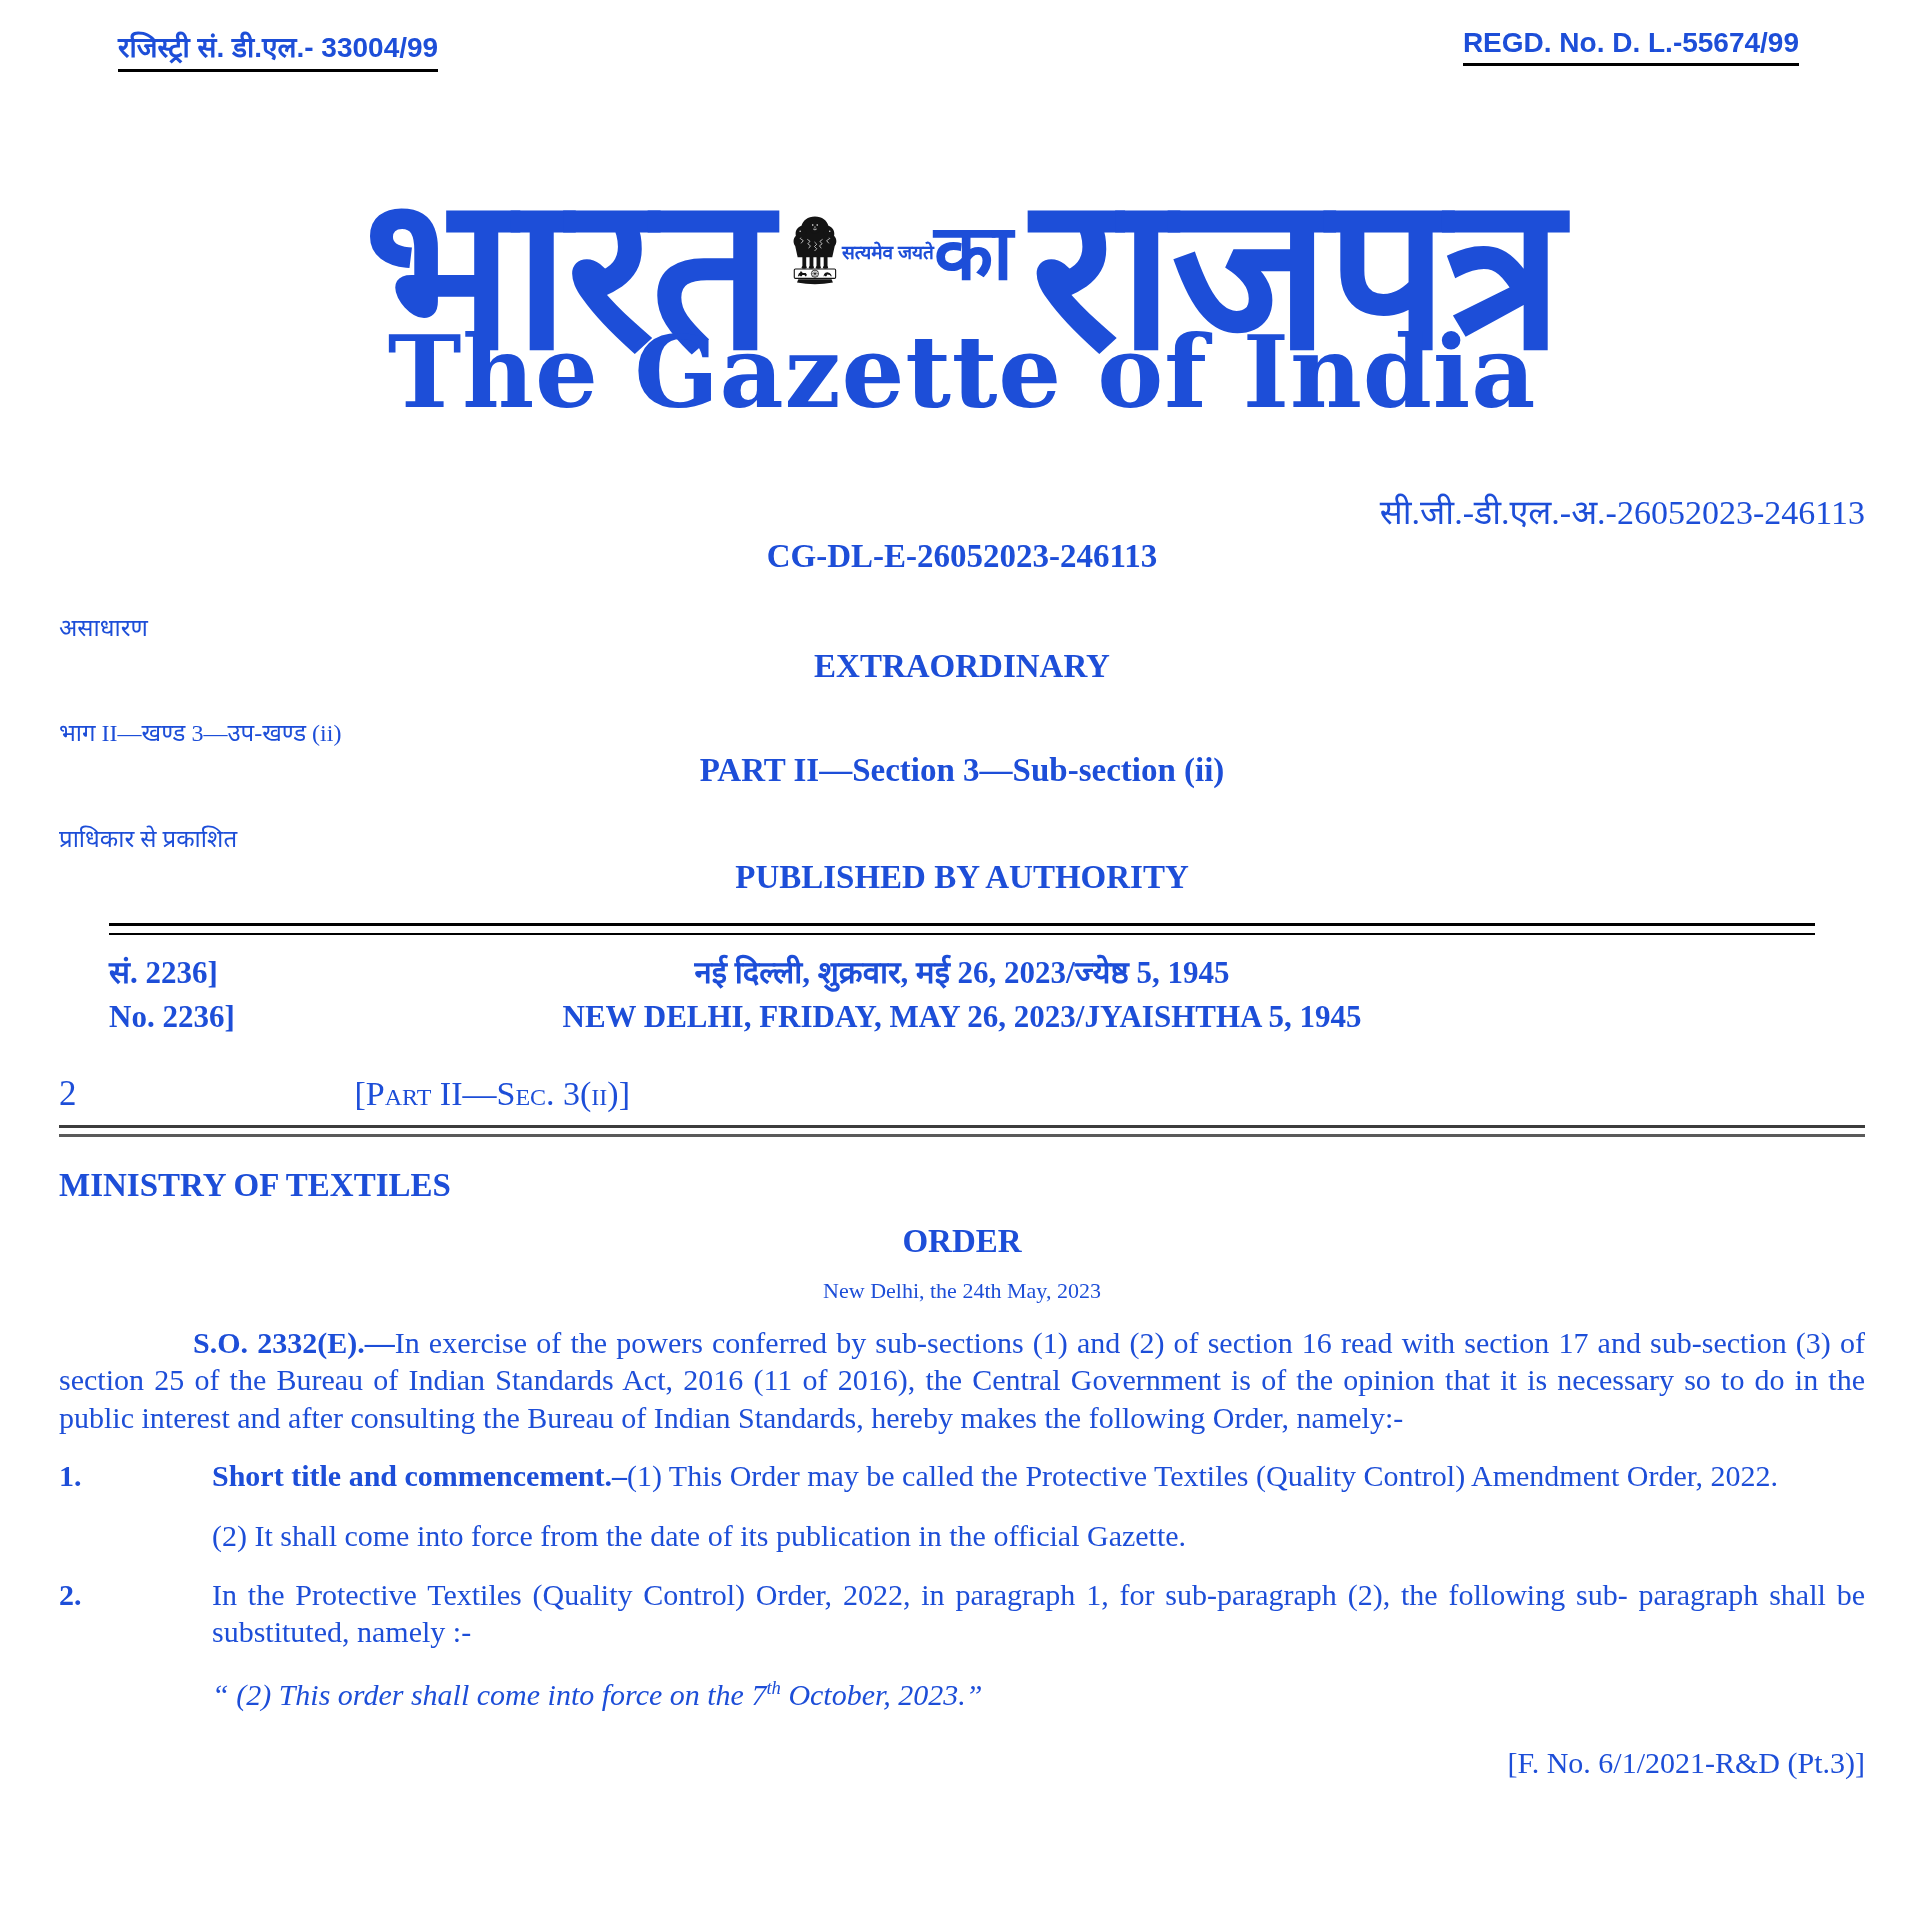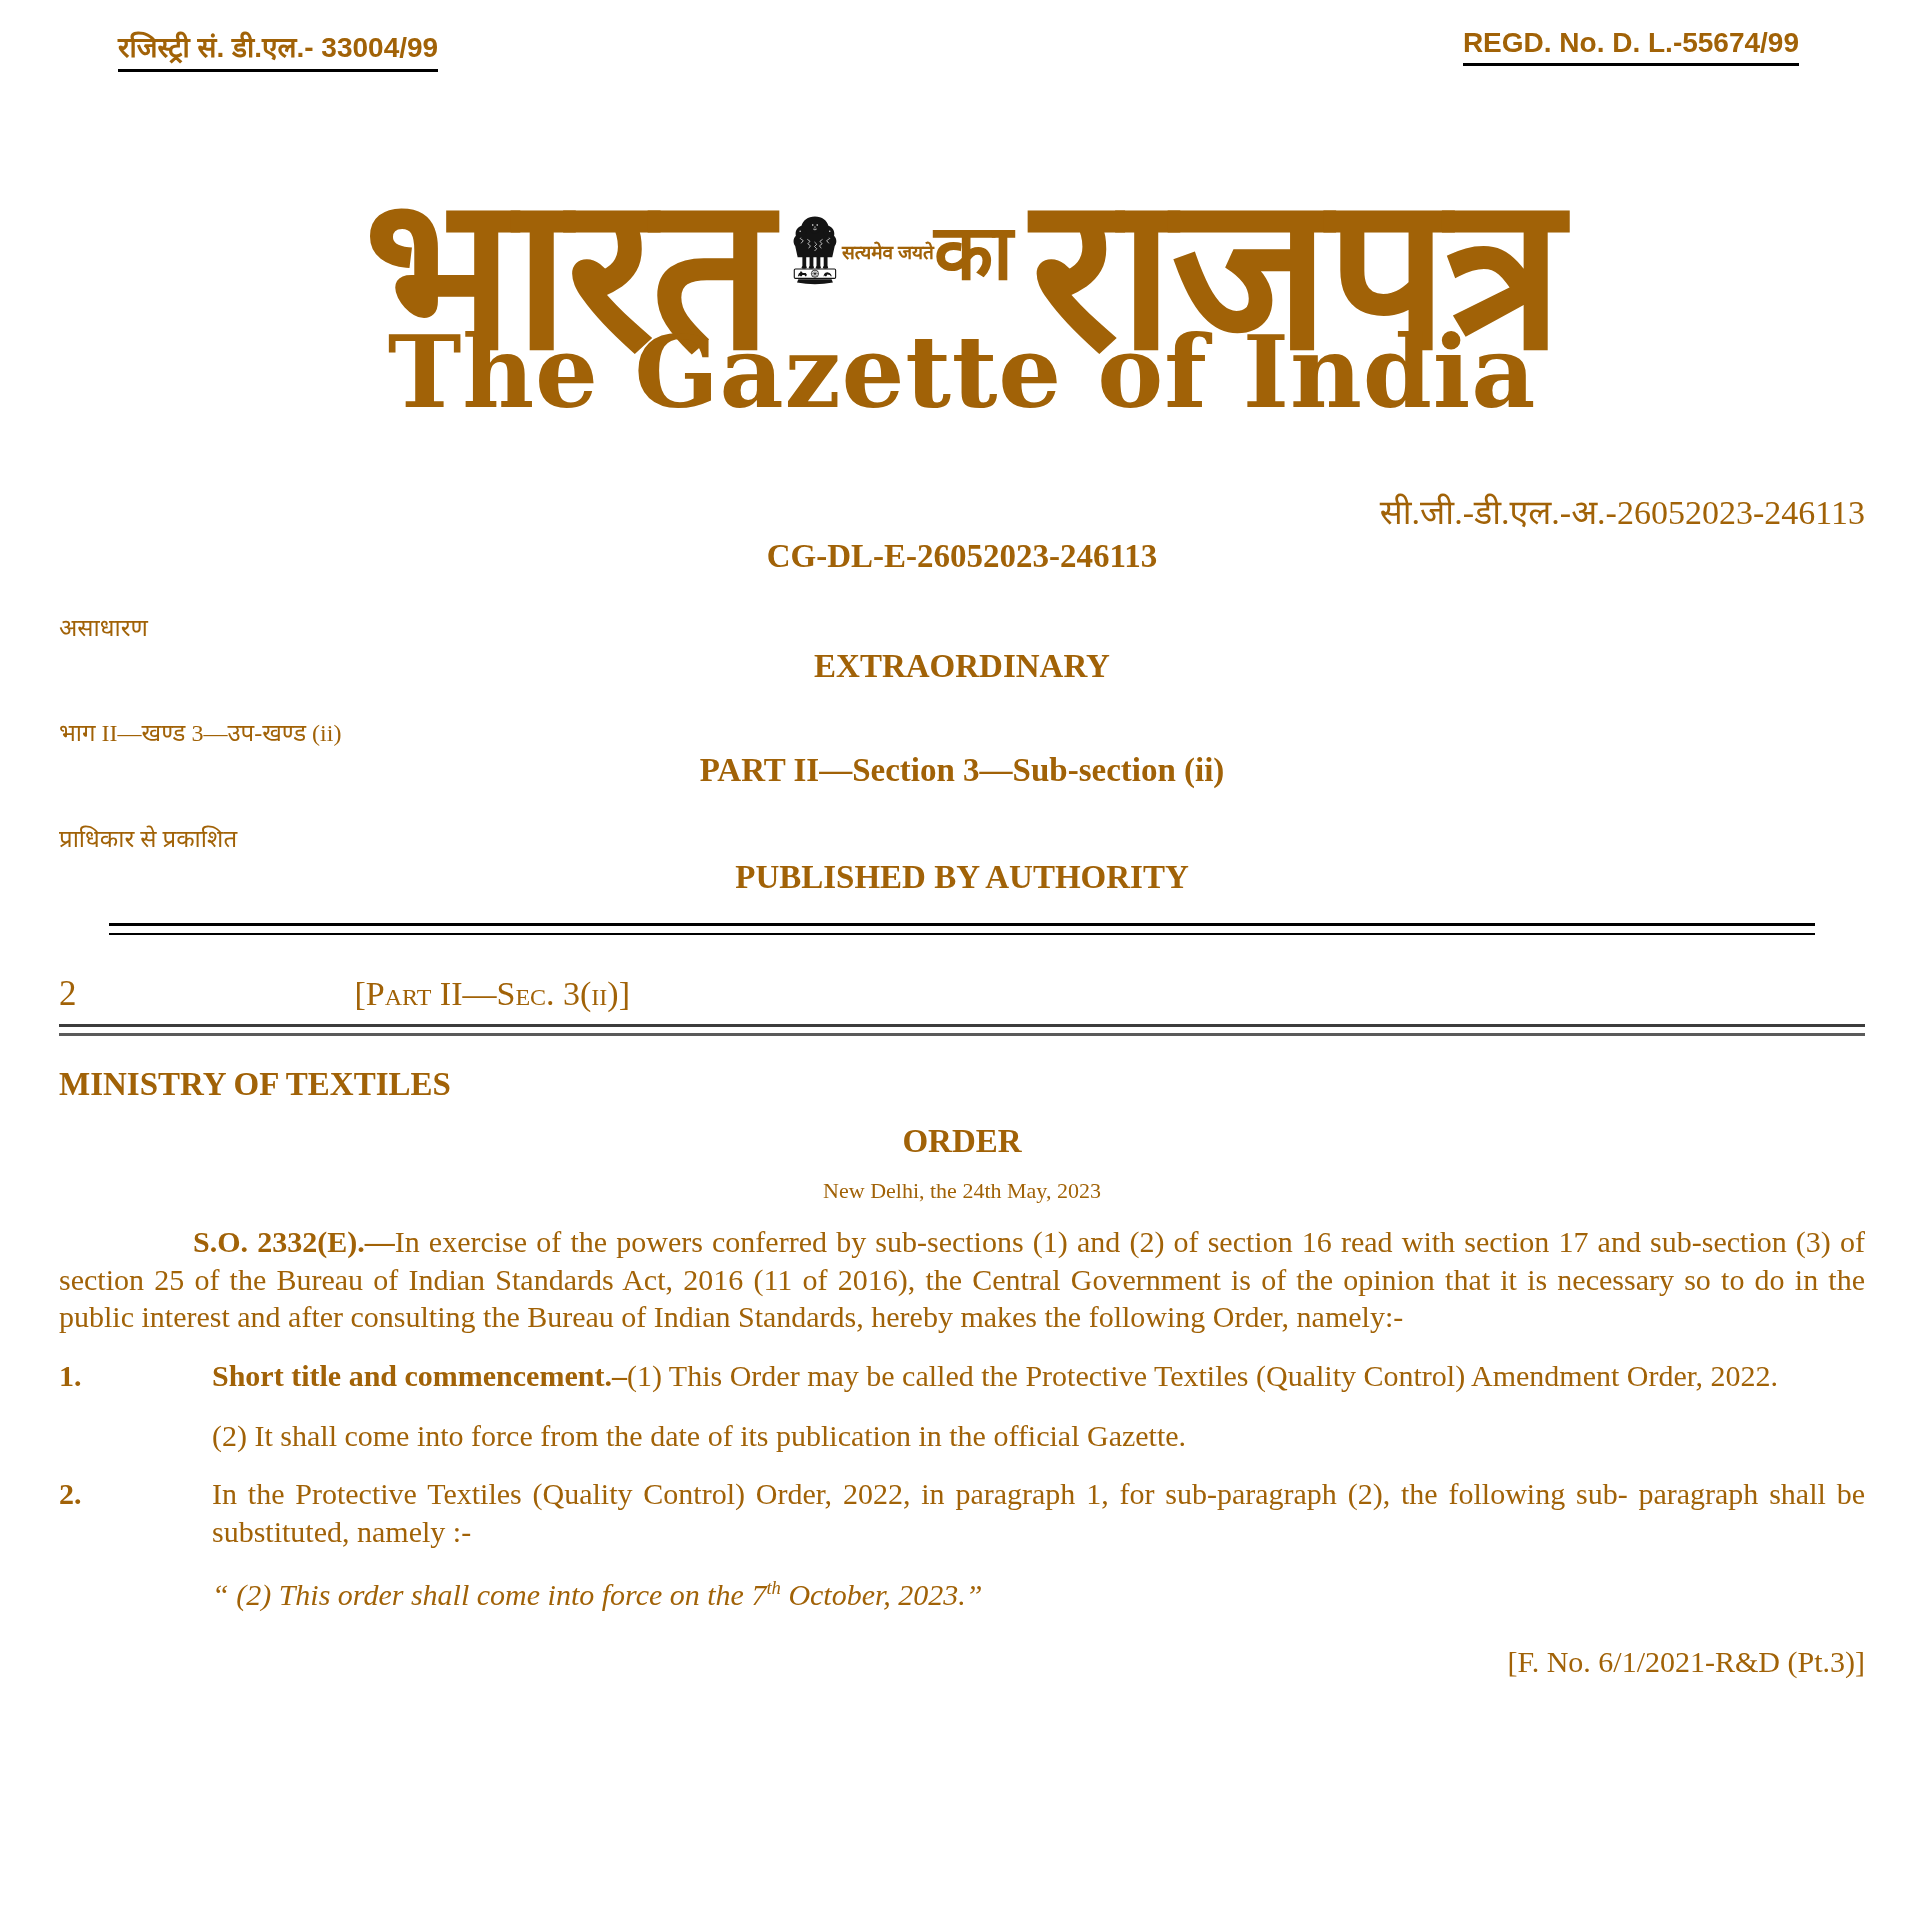--- a/index.html
+++ b/index.html
@@ -4,21 +4,21 @@
 <style>
   html,body { margin:0; padding:0; background:#e8e8e8; }
   .page {
     position:relative;
     width:1924px; height:1924px;
     margin:0 auto;
     background:#ffffff;
     box-sizing:border-box;
     padding:22.5px 59px 15px 59px;
     font-family:"Liberation Serif", serif;
-    color:#a16207;
+    color:#1d4ed8;
     overflow:hidden;
   }
   
   .top-row {
     display:flex; justify-content:space-between; align-items:flex-start;
     padding:4.5px 66px 0 59px;
     font-family:"Liberation Sans", sans-serif;
     font-weight:bold; font-size:28px;
   }
   .top-row .u { border-bottom:3px solid #000; padding-bottom:3.8px; }
@@ -171,20 +171,32 @@
   <div class="c-bold mt-sub">EXTRAORDINARY</div>
 
   <div class="c-bold-sm mt-part">भाग II—खण्ड 3—उप-खण्ड (ii)</div>
   <div class="c-bold mt-sub">PART II—Section 3—Sub-section (ii)</div>
 
   <div class="c-bold-sm mt-auth">प्राधिकार से प्रकाशित</div>
   <div class="c-bold mt-sub">PUBLISHED BY AUTHORITY</div>
 
   <div class="rule-double"></div>
 
+  <div class="issue-rows">
+    <div class="issue-row">
+      <span class="left">सं.   2236]</span>
+      <span class="mid">नई दिल्ली, शुक्रवार, मई 26,  2023/ज्येष्ठ 5, 1945</span>
+      <span class="right"></span>
+    </div>
+    <div class="issue-row">
+      <span class="left">No. 2236]</span>
+      <span class="mid">NEW DELHI, FRIDAY, MAY 26, 2023/JYAISHTHA 5, 1945</span>
+      <span class="right"></span>
+    </div>
+  </div>
 
   <div class="page-head">
     <span class="ph-left">2</span>
     <span class="ph-right">[Part II—Sec. 3(ii)]</span>
   </div>
   <div class="rule-double-gray"></div>
 
   <div class="ministry">MINISTRY OF TEXTILES</div>
   <div class="order-head">ORDER</div>
   <div class="place-date">New Delhi, the 24th May, 2023</div>

